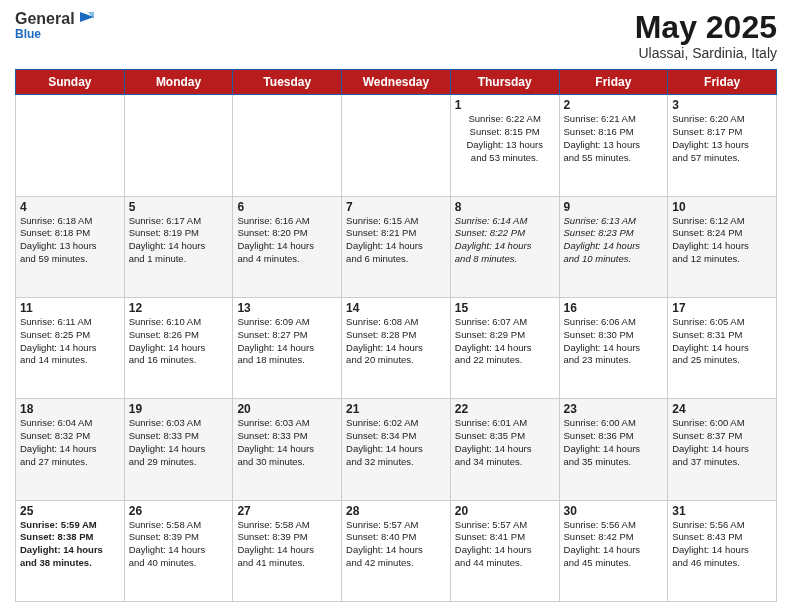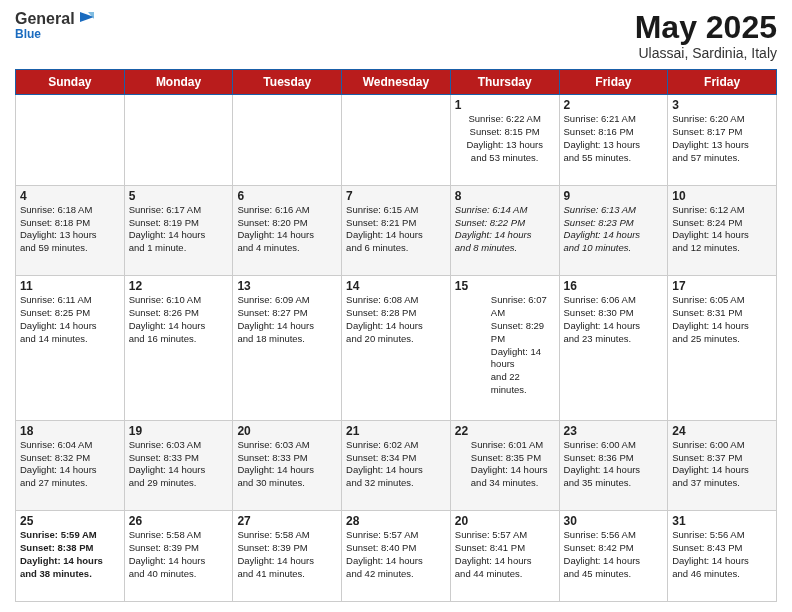--- a/index.html
+++ b/index.html
@@ -225,21 +225,21 @@
           </td>
           <td>
             <span class="date-num">14</span>
             <div class="cell-text" style="white-space: pre-line;">Sunrise: 6:08 AM
 Sunset: 8:28 PM
 Daylight: 14 hours
 and 20 minutes.</div>
           </td>
           <td>
             <span class="date-num">15</span>
-            <div class="cell-text" style="white-space: pre-line; margin-left: 36px;">Sunrise: 6:07 AM
+            <div class="cell-text" style="white-space: pre-line;">Sunrise: 6:07 AM
 Sunset: 8:29 PM
 Daylight: 14 hours
 and 22 minutes.</div>
           </td>
           <td>
             <span class="date-num">16</span>
             <div class="cell-text" style="white-space: pre-line;">Sunrise: 6:06 AM
 Sunset: 8:30 PM
 Daylight: 14 hours
 and 23 minutes.</div>
@@ -276,21 +276,21 @@
           </td>
           <td>
             <span class="date-num">21</span>
             <div class="cell-text" style="white-space: pre-line;">Sunrise: 6:02 AM
 Sunset: 8:34 PM
 Daylight: 14 hours
 and 32 minutes.</div>
           </td>
           <td>
             <span class="date-num">22</span>
-            <div class="cell-text" style="white-space: pre-line; margin-left: 16px;">Sunrise: 6:01 AM
+            <div class="cell-text" style="white-space: pre-line;">Sunrise: 6:01 AM
 Sunset: 8:35 PM
 Daylight: 14 hours
 and 34 minutes.</div>
           </td>
           <td>
             <span class="date-num">23</span>
             <div class="cell-text" style="white-space: pre-line;">Sunrise: 6:00 AM
 Sunset: 8:36 PM
 Daylight: 14 hours
 and 35 minutes.</div>

